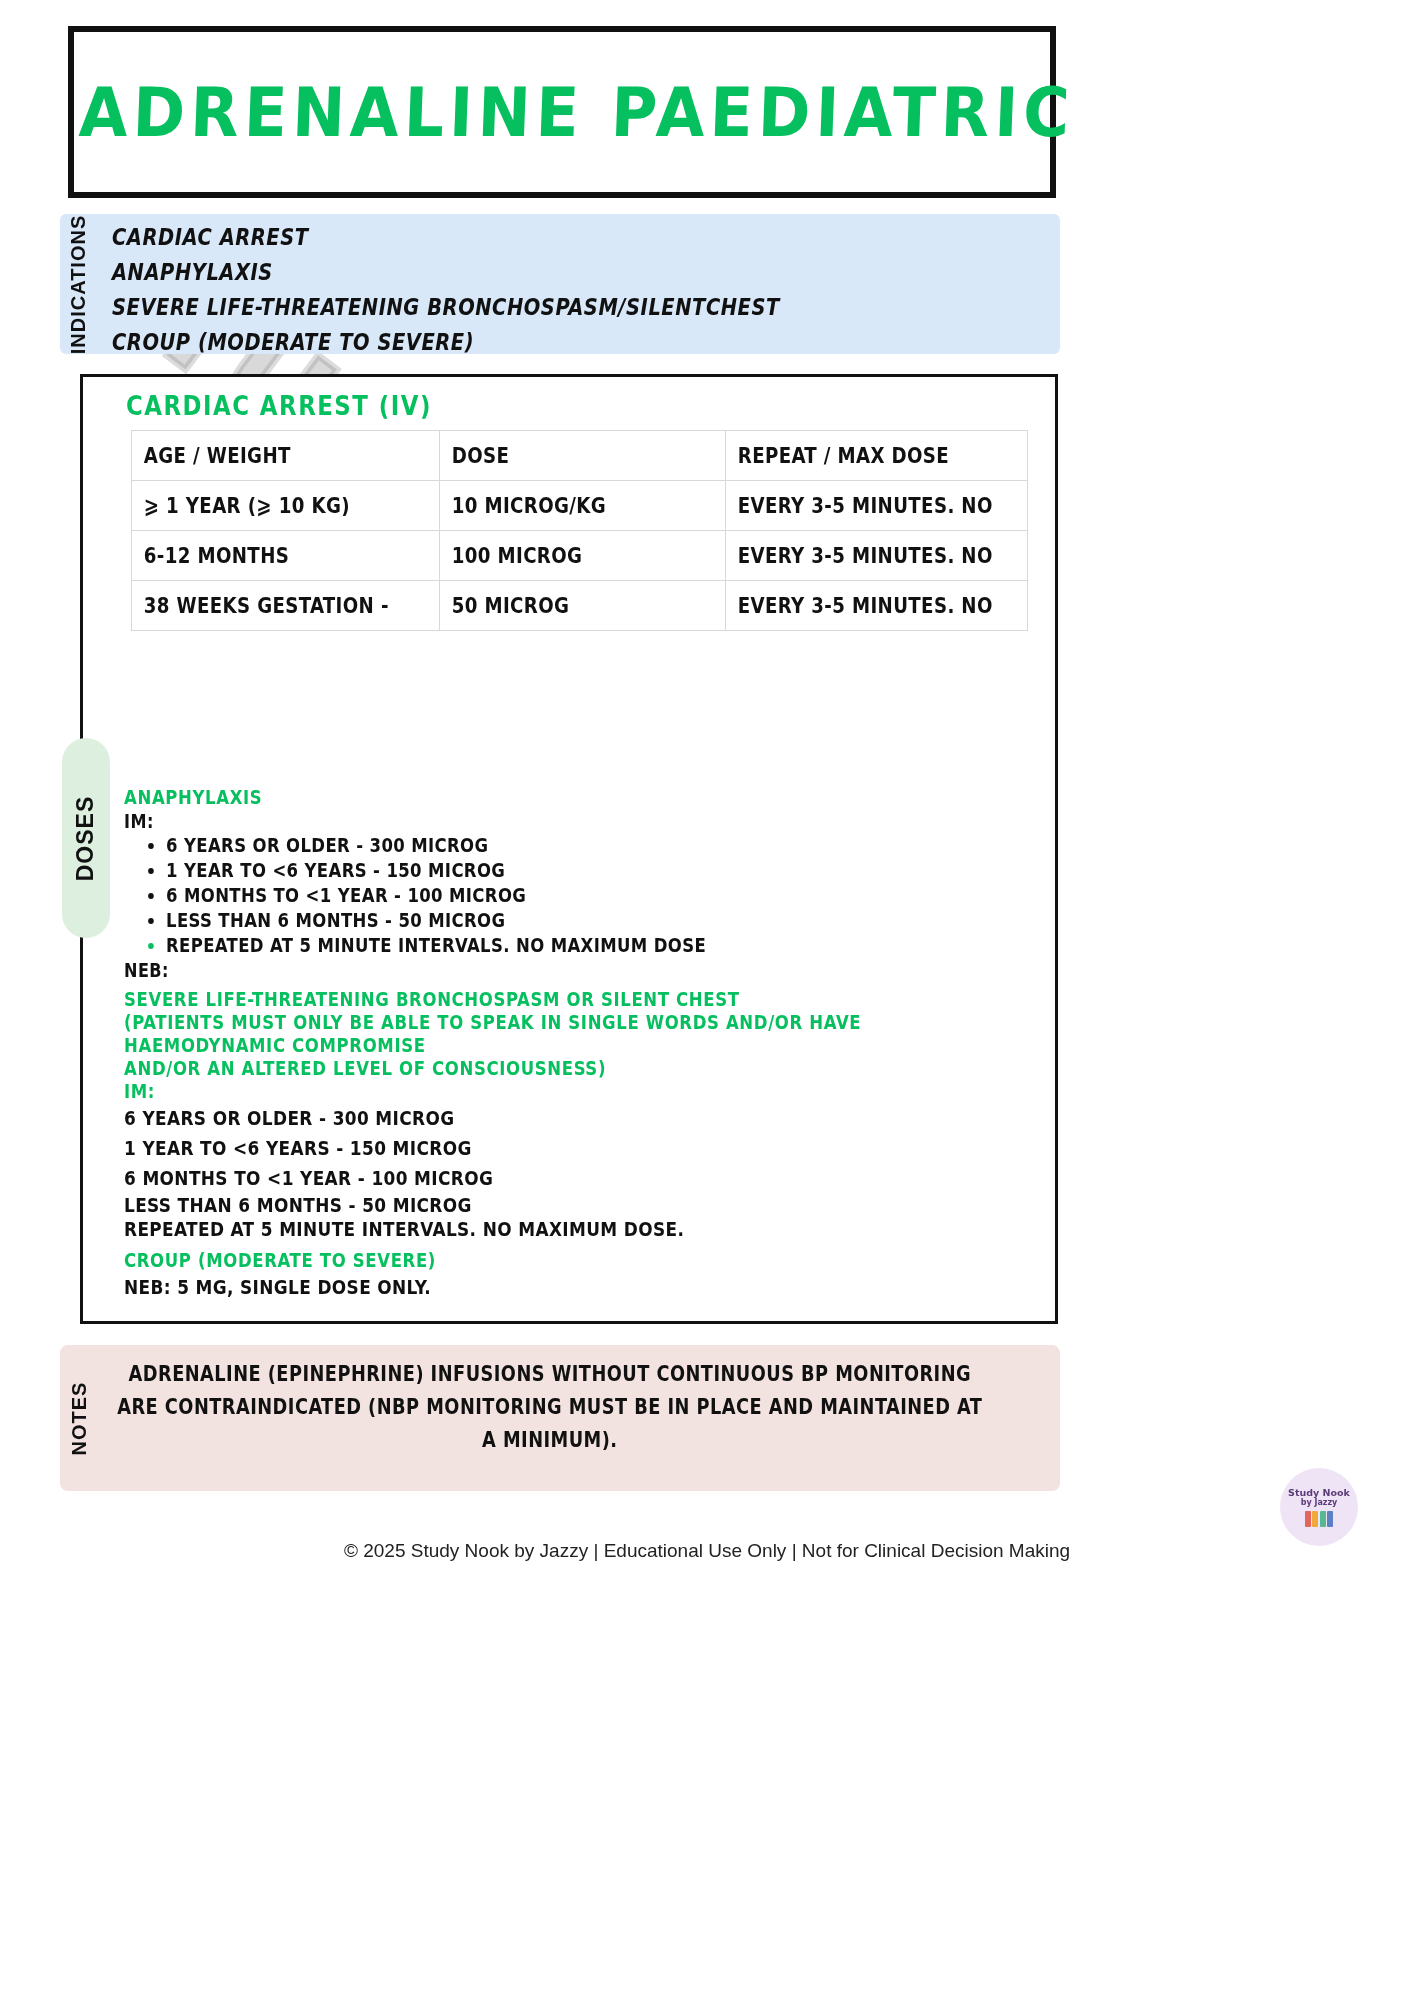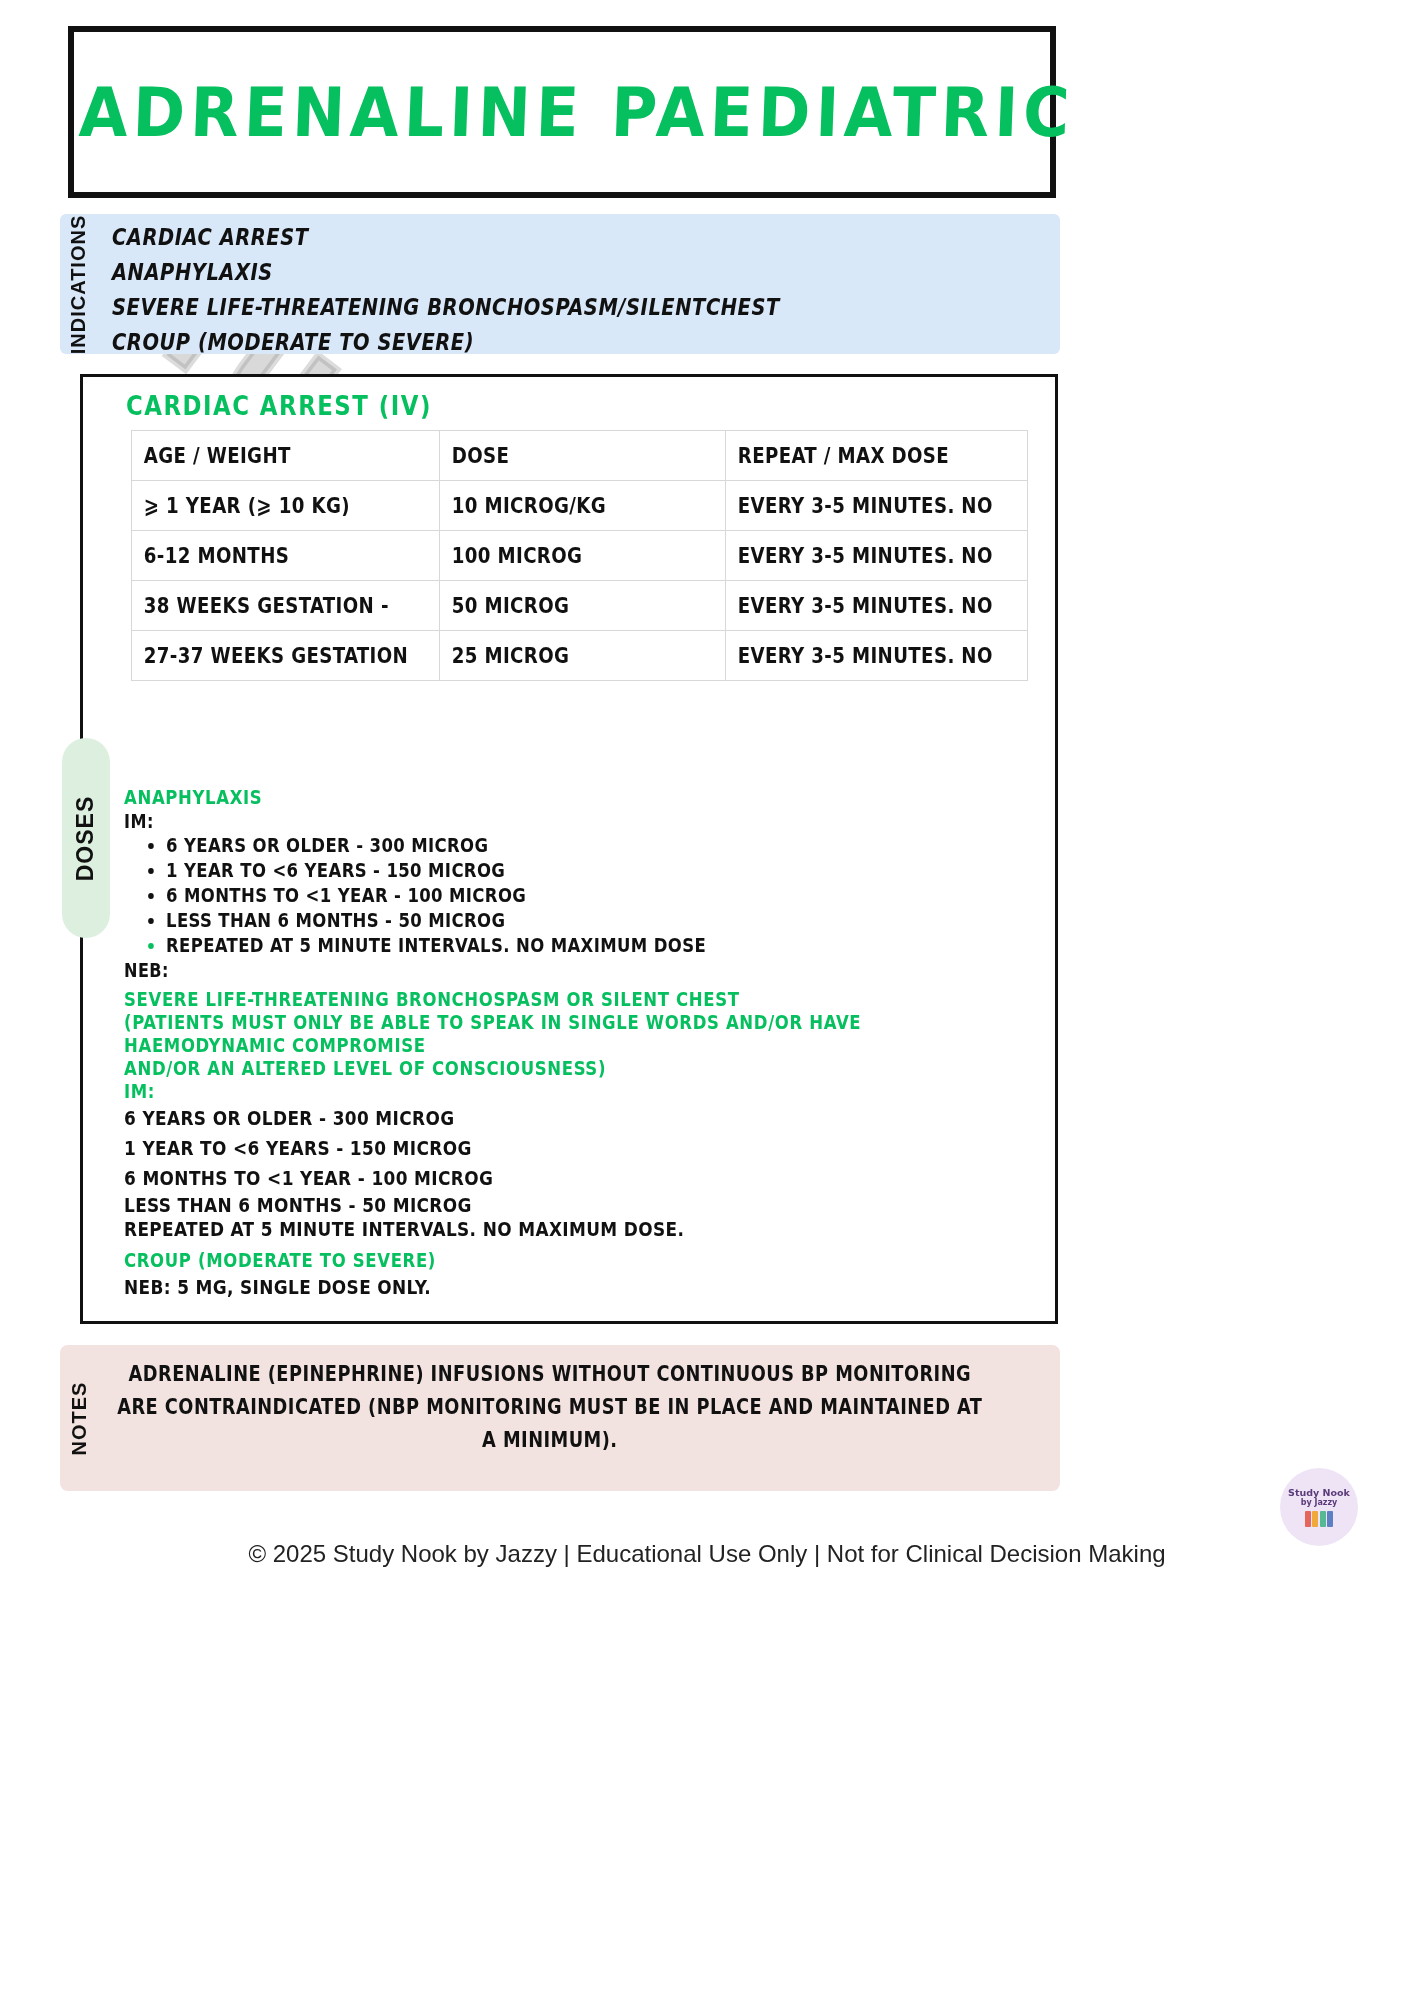--- a/index.html
+++ b/index.html
@@ -287,21 +287,21 @@
   #logo .books { display:flex; gap:1.5px; margin-top:3px; }
   #logo .books i { display:block; width:6px; height:16px; border-radius:1px; }
 
   
   #footer {
     position: absolute;
     left: 0; top: 1540px;
     width: 1414px;
     text-align: center;
     font-family: "Liberation Sans", sans-serif;
-    font-size: 24px;
+    font-size: 19px;
     color: #222;
     z-index: 9;
   }
 </style>
 </head>
 <body>
 
 <div class="page">
 
   <div id="title-box">
@@ -348,25 +348,20 @@
       <tr>
         <td class="hand">6-12 MONTHS</td>
         <td class="hand">100 MICROG</td>
         <td class="hand">EVERY 3-5 MINUTES. NO</td>
       </tr>
       <tr>
         <td class="hand">38 WEEKS GESTATION -</td>
         <td class="hand">50 MICROG</td>
         <td class="hand">EVERY 3-5 MINUTES. NO</td>
       </tr>
-      <tr>
-        <td class="hand">27-37 WEEKS GESTATION</td>
-        <td class="hand">25 MICROG</td>
-        <td class="hand">EVERY 3-5 MINUTES. NO</td>
-      </tr>
     </tbody>
   </table>
 
   <div id="dose-text">
 
     <div class="sec-green hand">ANAPHYLAXIS</div>
     <div class="route hand">IM:</div>
     <ul class="bl">
       <li class="hand">6 YEARS OR OLDER - 300 MICROG</li>
       <li class="hand">1 YEAR TO &lt;6 YEARS - 150 MICROG</li>

